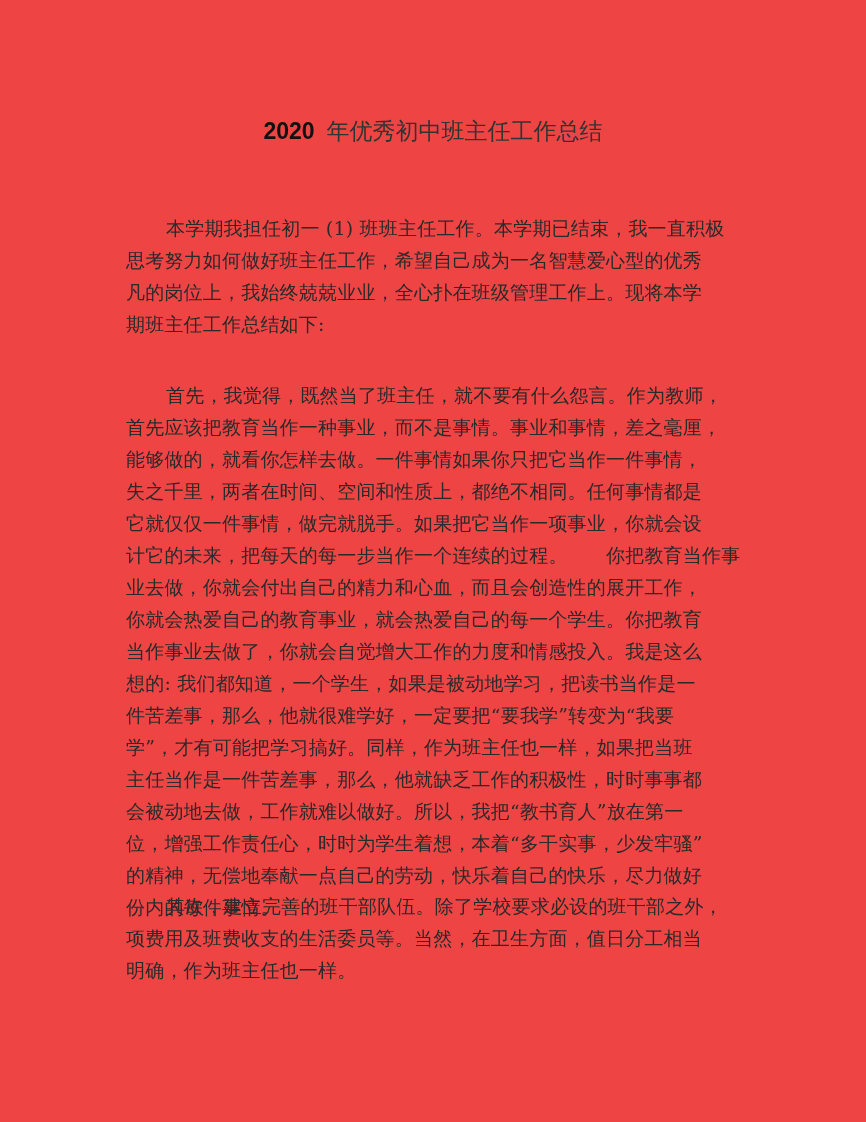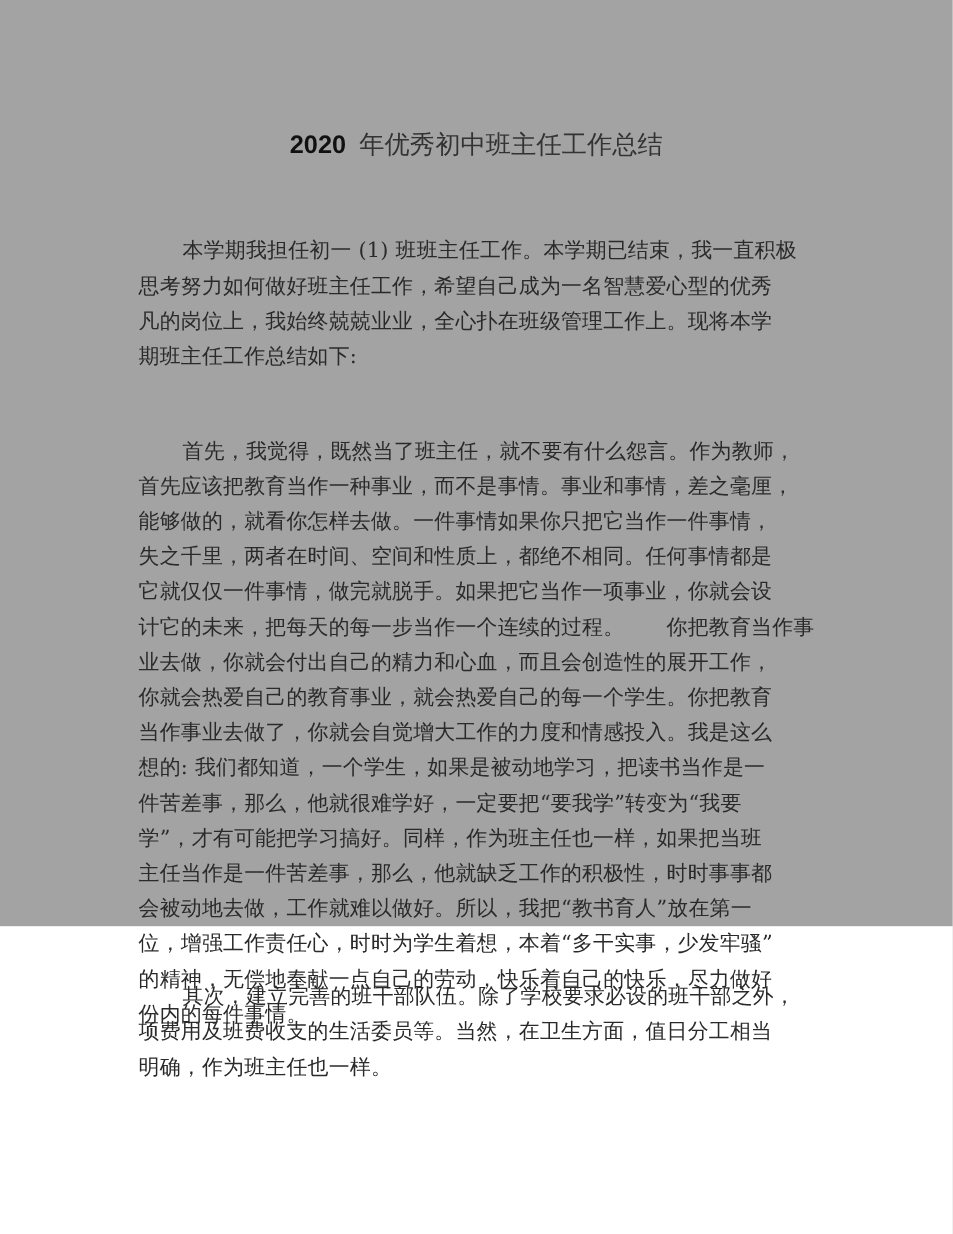--- a/index.html
+++ b/index.html
@@ -13,22 +13,22 @@
       position: relative;
       overflow: hidden;
       font-family: "DejaVu Serif", "Liberation Serif", serif;
       color: #222222;
     }
     .page {
       position: absolute;
       left: 0;
       top: 0;
       width: 866px;
-      height: 842px;
-      background: #a3a3a3;
+      height: 1122px;
+      background: #ef4444;
     }
     .title {
       position: absolute;
       left: 0;
       width: 866px;
       top: 115px;
       text-align: center;
       font-size: 23px;
       line-height: 32px;
       color: #1a1a1a;
@@ -57,21 +57,21 @@
       font-size: 19px;
       white-space: nowrap;
       letter-spacing: 0.2px;
       color: #2a2a2a;
     }
     .line.indent {
       padding-left: 40px;
       margin-top: 44px;
     }
     #p1 { top: 168px; }
-    #p2 { top: 350px; }
+    #p2 { top: 335px; }
     #p3 { top: 846px; }
   </style>
 </head>
 <body>
 
 <div class="page">
 
   <div class="title">
     <span class="year">2020</span><span class="rest">年优秀初中班主任工作总结</span>
   </div>

